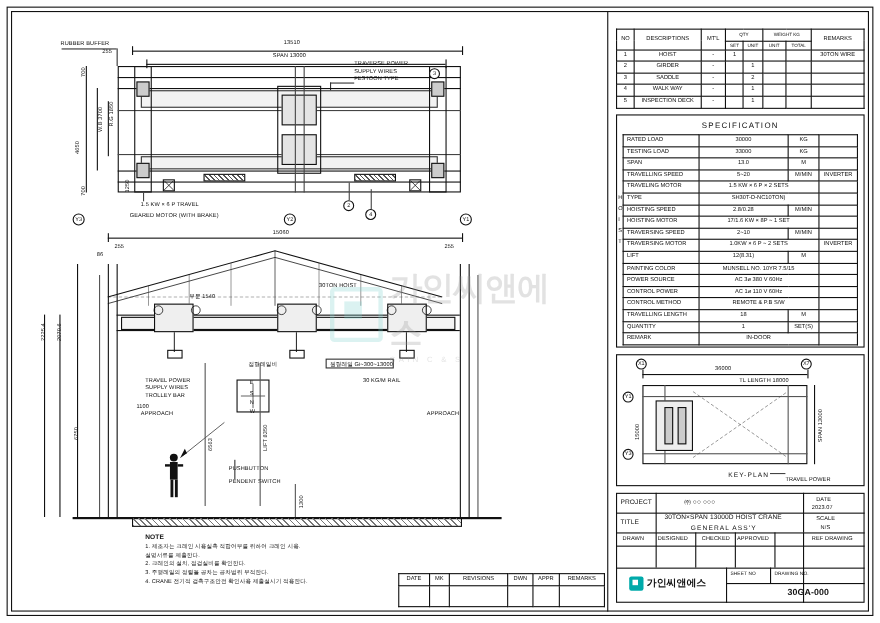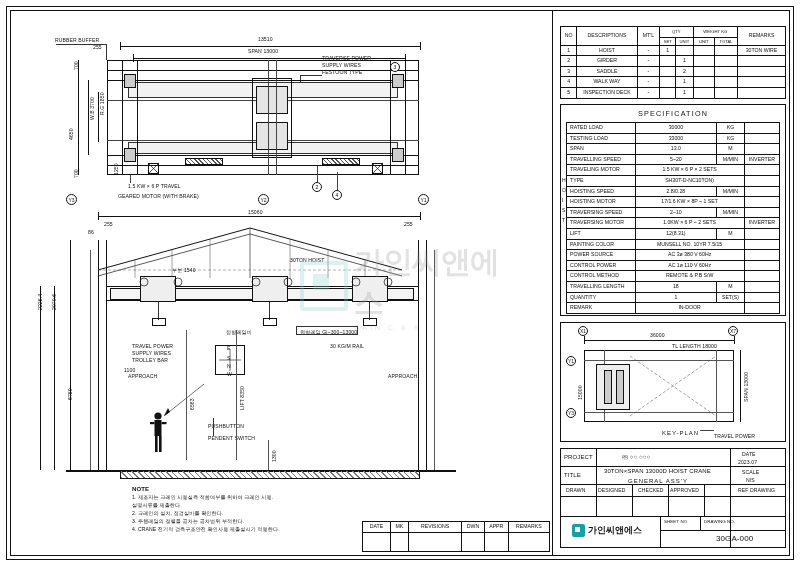--- a/index.html
+++ b/index.html
@@ -10,21 +10,21 @@
   .frame-inner{left:10px;top:10px;width:780px;height:546px;border:0.8px solid #111;}
 
   
   .ln{position:absolute;background:#111;}
   .hl{height:1px;}
   .vl{width:1px;}
   .box{position:absolute;border:1px solid #111;box-sizing:border-box;}
   .box2{position:absolute;border:0.8px solid #333;box-sizing:border-box;}
   .t{position:absolute;white-space:nowrap;font-size:5.1px;letter-spacing:.1px;line-height:1;}
   .t6{font-size:6px;}
-  .t8{font-size:8px;}
+  .t8{font-size:8px;font-weight:bold;}
   .ctr{text-align:center;}
   .vert{transform-origin:0 0;}
   .circ{position:absolute;border:1px solid #111;border-radius:50%;box-sizing:border-box;display:flex;align-items:center;justify-content:center;font-size:5px;background:#fff;}
 
   
   table.tb{position:absolute;border-collapse:collapse;font-size:5.2px;background:#fff;}
   table.tb td,table.tb th{border:0.7px solid #111;padding:0 2px;height:9.6px;line-height:9.6px;font-weight:normal;text-align:center;white-space:nowrap;overflow:hidden;}
   .lft{text-align:left!important;padding-left:3px!important;}
   .spec-title{font-size:7.2px;letter-spacing:1.2px;}
 

